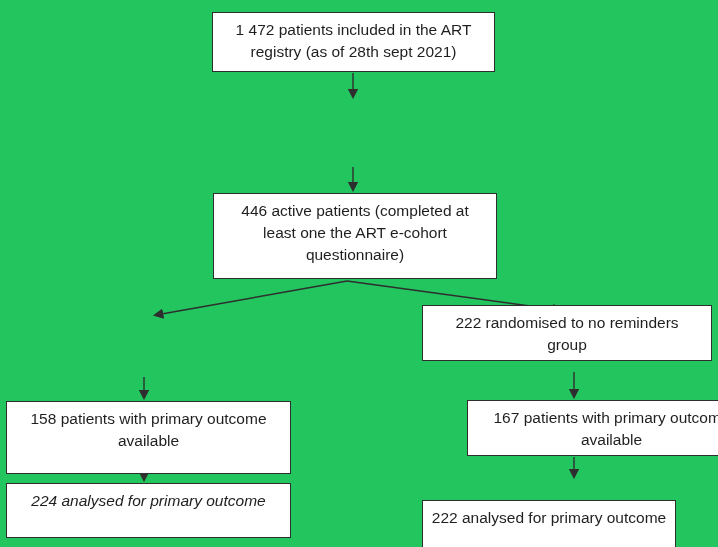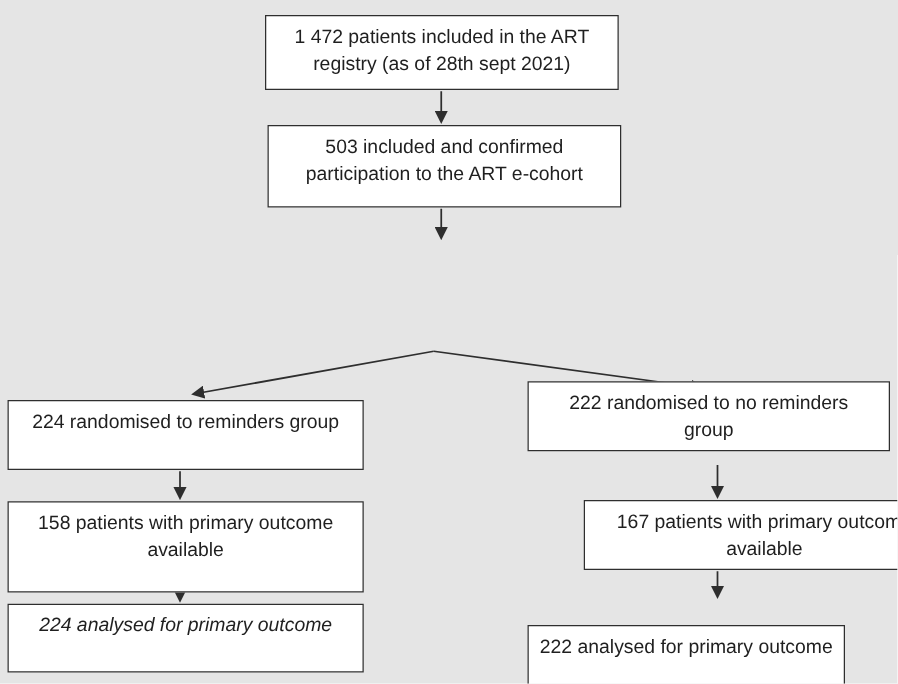--- a/index.html
+++ b/index.html
@@ -4,21 +4,21 @@
 <style>
   html, body {
     margin: 0;
     padding: 0;
     background: #ffffff;
   }
   .canvas {
     position: relative;
     width: 718px;
     height: 547px;
-    background: #e5e5e5;
+    background: #22c55e;
     font-family: "Liberation Sans", sans-serif;
     color: #1f1f1f;
     overflow: hidden;
   }
   .arrow-layer {
     position: absolute;
     left: 0;
     top: 0;
     width: 718px;
     height: 547px;
@@ -65,25 +65,25 @@
     <line x1="347" y1="281" x2="560" y2="310" stroke="#2e2e2e" stroke-width="1.4" marker-end="url(#ah)"></line>
     <line x1="144" y1="377" x2="144" y2="397" stroke="#2e2e2e" stroke-width="1.4" marker-end="url(#ah)"></line>
     <line x1="144" y1="457" x2="144" y2="479" stroke="#2e2e2e" stroke-width="1.4" marker-end="url(#ah)"></line>
     <line x1="574" y1="372" x2="574" y2="396" stroke="#2e2e2e" stroke-width="1.4" marker-end="url(#ah)"></line>
     <line x1="574" y1="457" x2="574" y2="476" stroke="#2e2e2e" stroke-width="1.4" marker-end="url(#ah)"></line>
   </svg>
 
   <div class="box b-registry">1 472 patients included in the ART
 registry (as of 28th sept 2021)</div>
 
-  <div class="box b-ecohort">503 included and confirmed
-participation to the ART e-cohort</div>
 
+  <div class="box b-active">446 active patients (completed at
+least one the ART e-cohort
+questionnaire)</div>
 
-  <div class="box b-reminders">224 randomised to reminders group</div>
 
   <div class="box b-rem-outcome">158 patients with primary outcome
 available</div>
 
   <div class="box b-rem-analysed">224 analysed for primary outcome</div>
 
   <div class="box b-noreminders">222 randomised to no reminders
 group</div>
 
   <div class="box b-norem-outcome">167 patients with primary outcome

